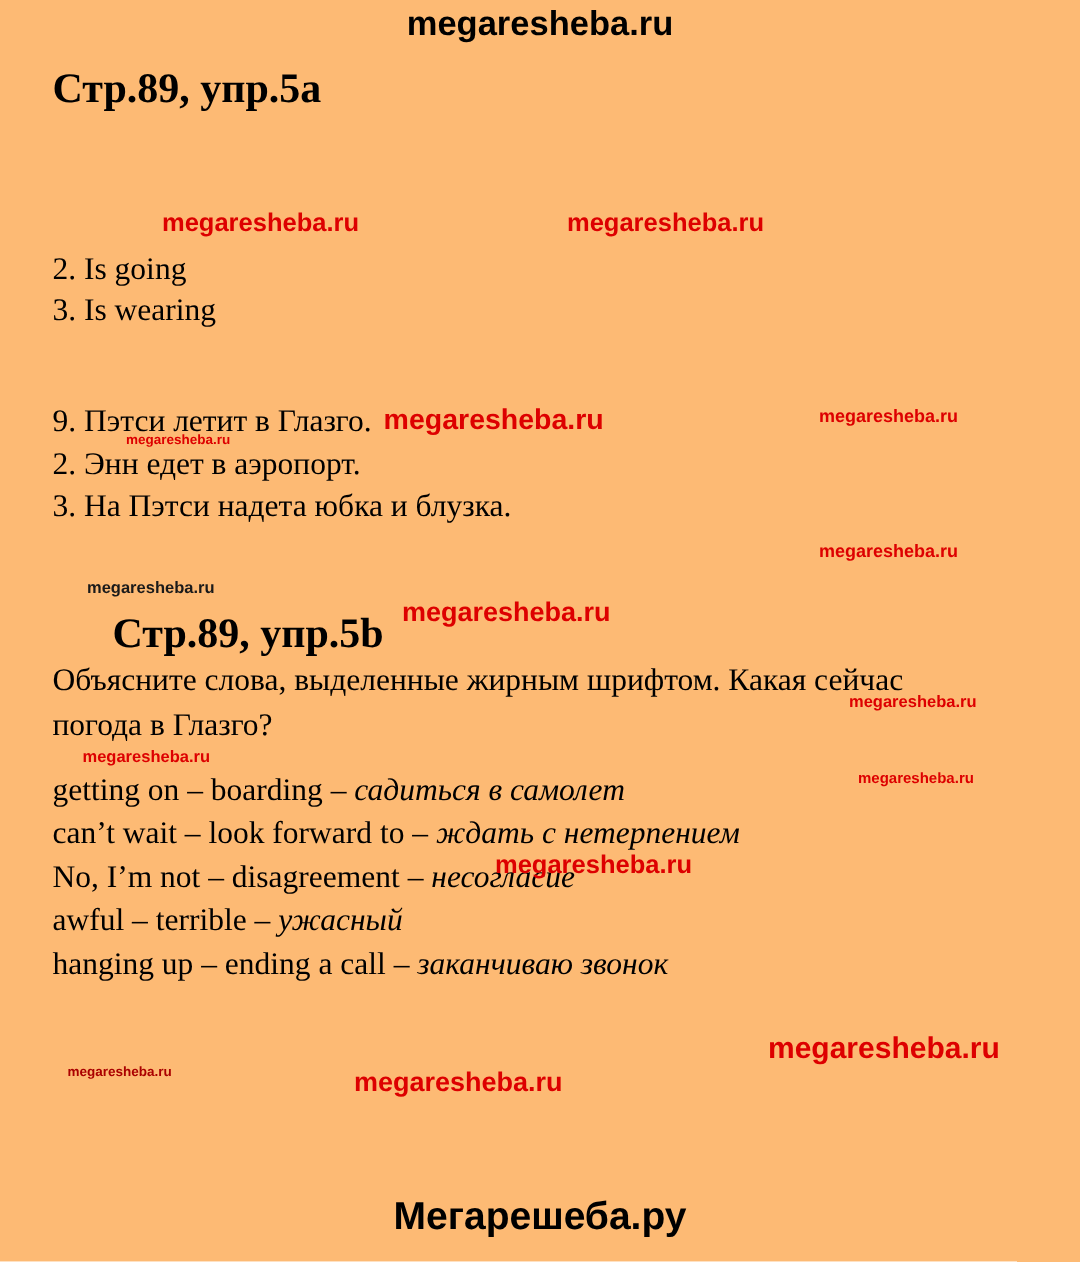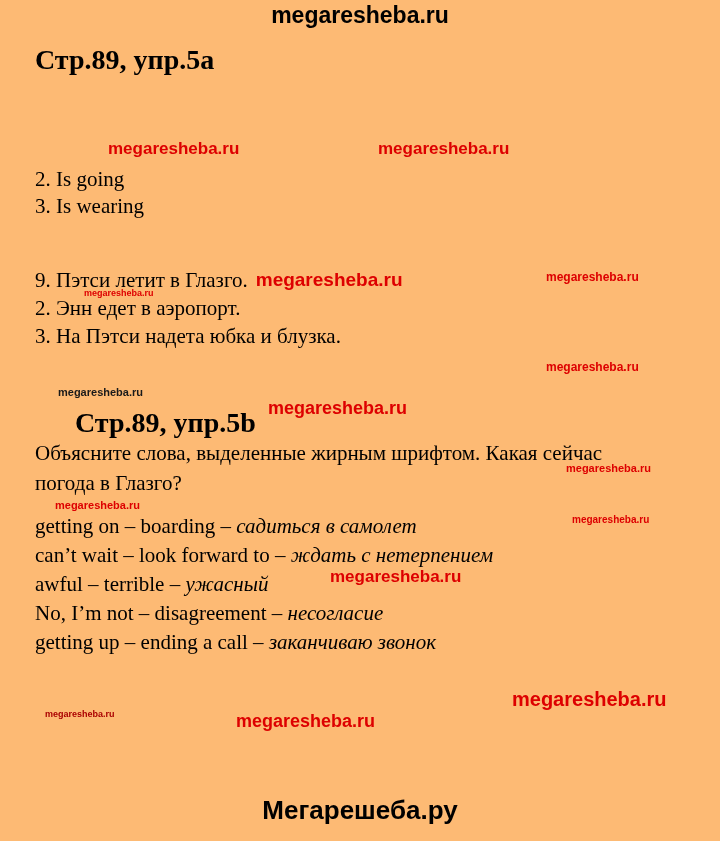--- a/index.html
+++ b/index.html
@@ -105,27 +105,27 @@
   <span class="abs wm wm-r4">megaresheba.ru</span>
 
   <div class="abs lines vocab">
     <div>
       <span>getting on – boarding – </span><span class="it">садиться в самолет</span>
     </div>
     <div>
       <span>can’t wait – look forward to – </span><span class="it">ждать с нетерпением</span>
     </div>
     <div>
+      <span>No, I’m not – disagreement – </span><span class="it">несогласие</span>
+    </div>
+    <div>
       <span>awful – terrible – </span><span class="it">ужасный</span>
     </div>
     <div>
-      <span>No, I’m not – disagreement – </span><span class="it">несогласие</span>
-    </div>
-    <div>
-      <span>getting up – ending a call – </span><span class="it">заканчиваю звонок</span>
+      <span>hanging up – ending a call – </span><span class="it">заканчиваю звонок</span>
     </div>
   </div>
 
   <span class="abs wm wm-mid">megaresheba.ru</span>
   <span class="abs wm wm-big">megaresheba.ru</span>
   <span class="abs wm wm-l4">megaresheba.ru</span>
   <span class="abs wm wm-bot">megaresheba.ru</span>
 
 
   <div class="abs site-bottom">Мегарешеба.ру</div>

